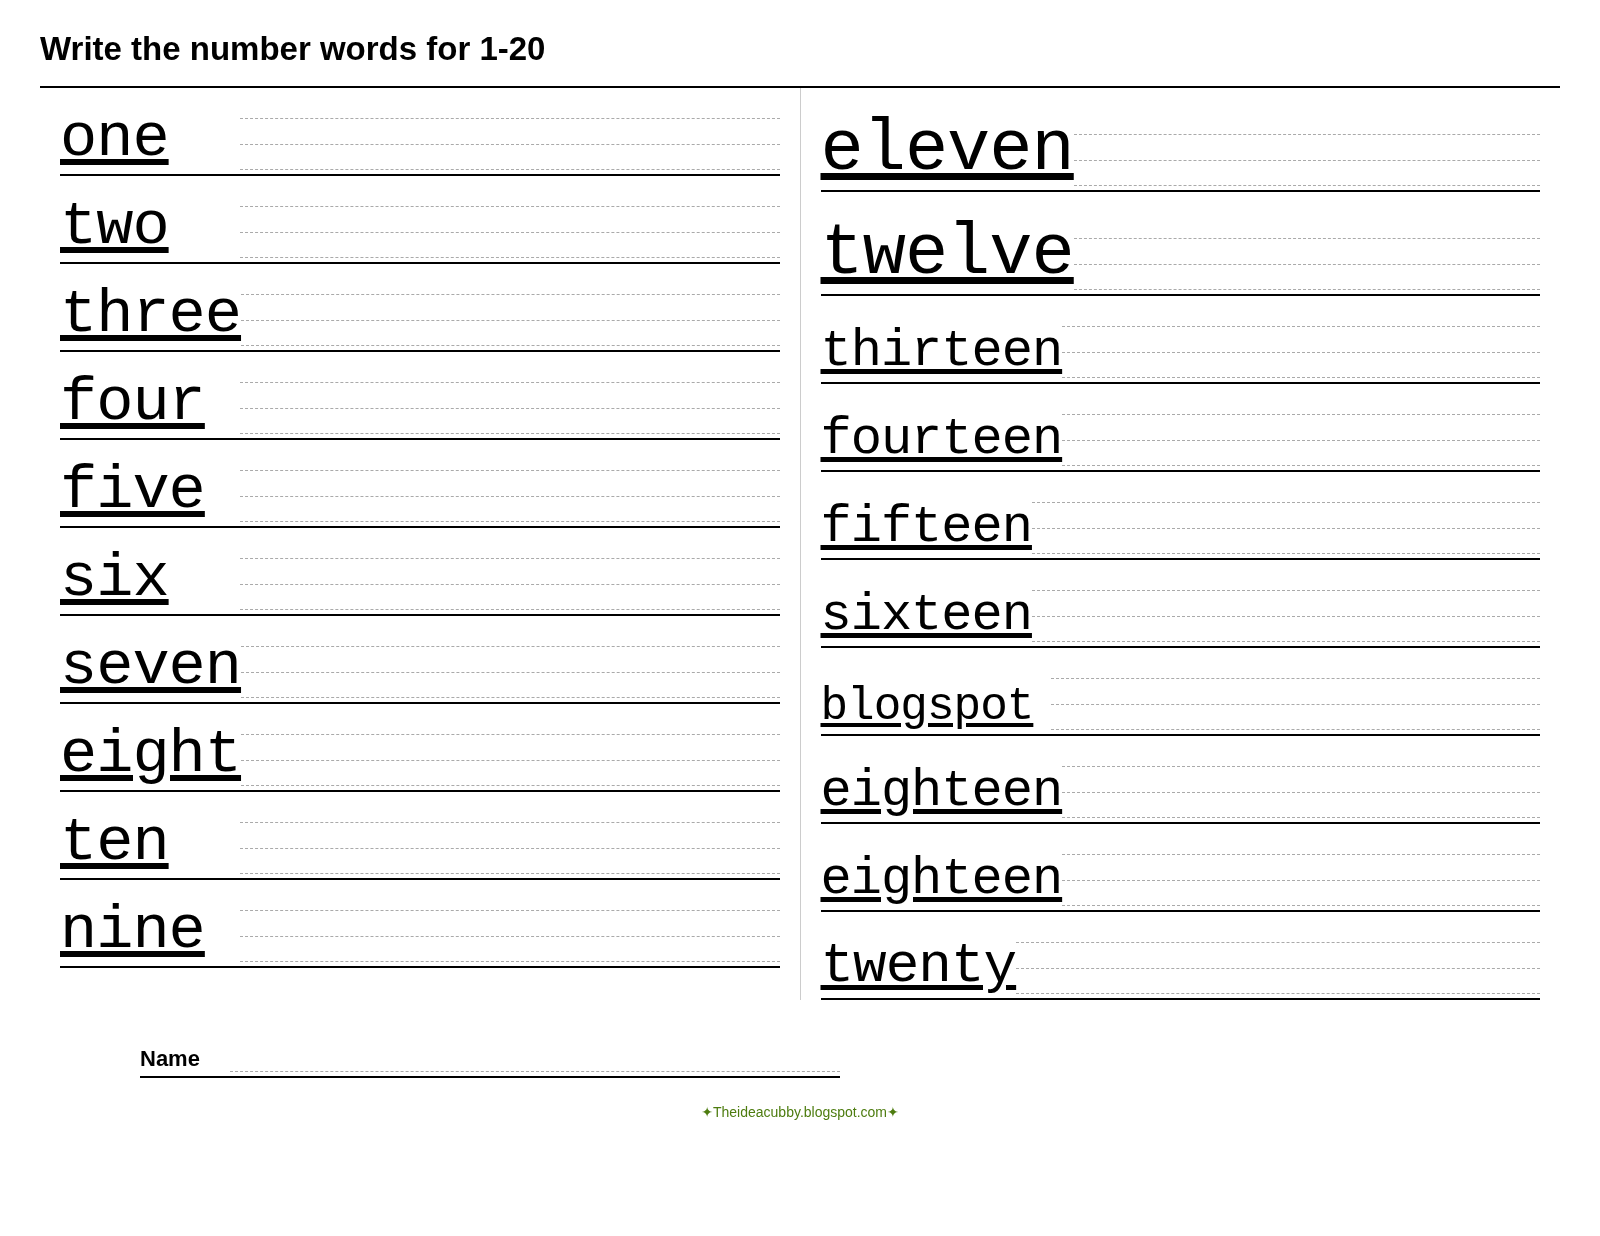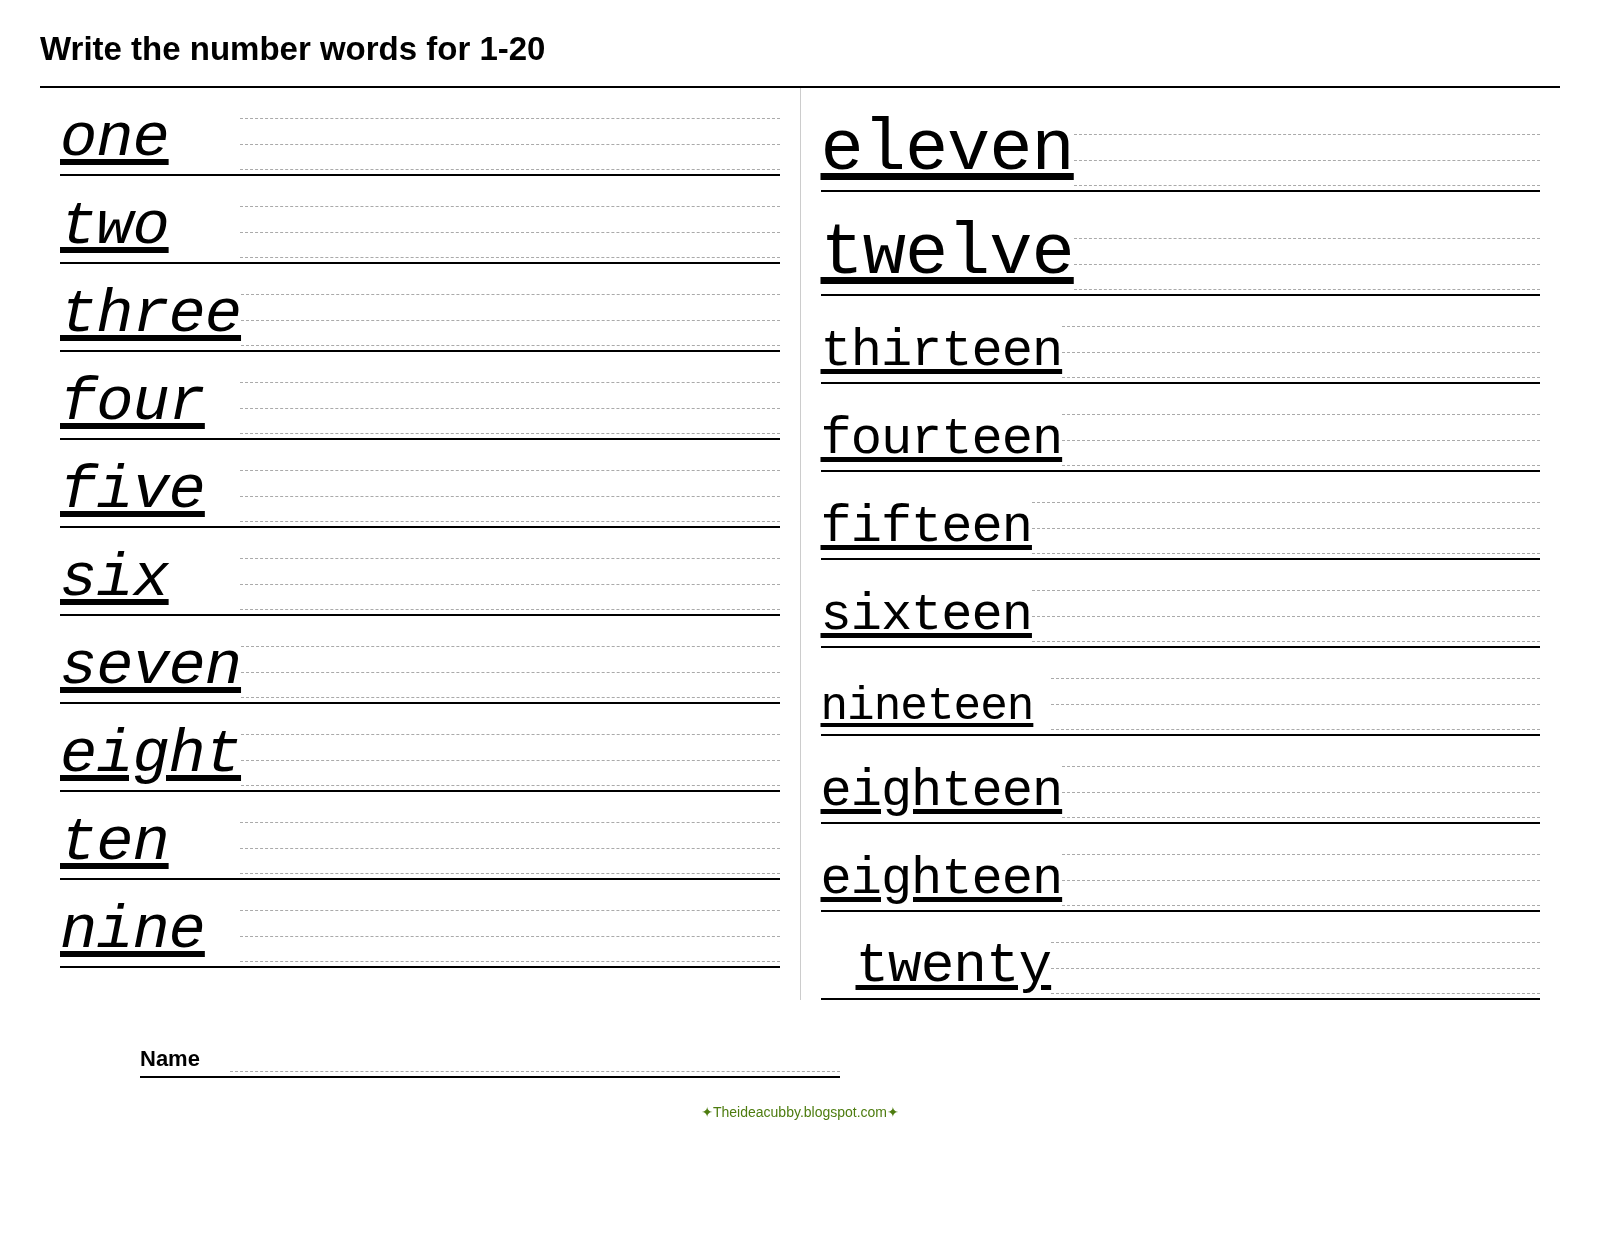--- a/index.html
+++ b/index.html
@@ -31,21 +31,20 @@
       width: 100%;
     }
 
     .column {
       flex: 1;
       padding: 0 20px;
     }
 
     .column:first-child {
       border-right: 1px solid #ccc;
-      font-style: italic;
     }
 
     .word-row {
       display: flex;
       align-items: flex-end;
       margin-bottom: 0;
       padding: 6px 0 0 0;
       border-bottom: 2px solid #000;
       position: relative;
     }
@@ -124,21 +123,20 @@
     }
 
     .word-label.seventeen {
       font-size: 46px;
       min-width: 230px;
     }
 
     .word-label.twenty {
       font-size: 56px;
       min-width: 180px;
-      margin-left: 35px;
     }
 
     .word-label.eleven,
     .word-label.twelve {
       font-size: 72px;
       min-width: 190px;
       margin-top: 20px;
     }
   </style>
 </head>
@@ -275,21 +273,21 @@
       </div>
       <div class="word-row">
         <span class="word-label sixteen">sixteen</span>
         <div class="write-lines">
           <div class="dashed-line"></div>
           <div class="dashed-line"></div>
           <div class="dashed-line"></div>
         </div>
       </div>
       <div class="word-row">
-        <span class="word-label seventeen">nineteen</span>
+        <span class="word-label seventeen">blogspot</span>
         <div class="write-lines">
           <div class="dashed-line"></div>
           <div class="dashed-line"></div>
           <div class="dashed-line"></div>
         </div>
       </div>
       <div class="word-row">
         <span class="word-label eighteen">eighteen</span>
         <div class="write-lines">
           <div class="dashed-line"></div>

